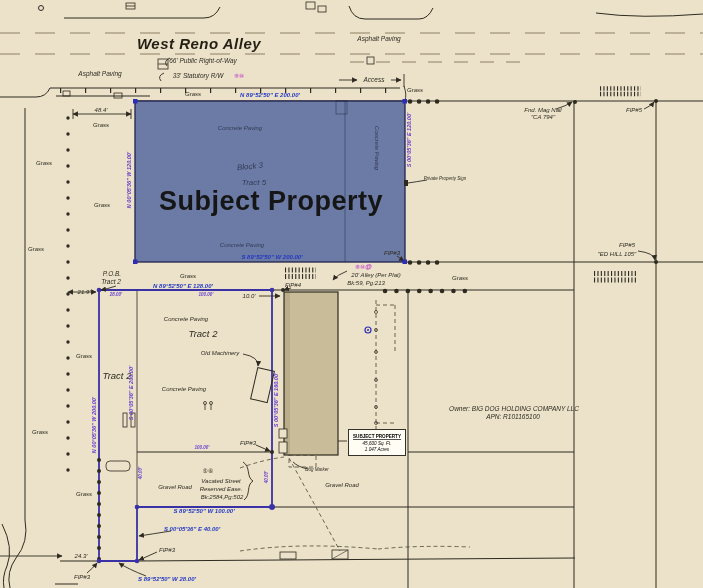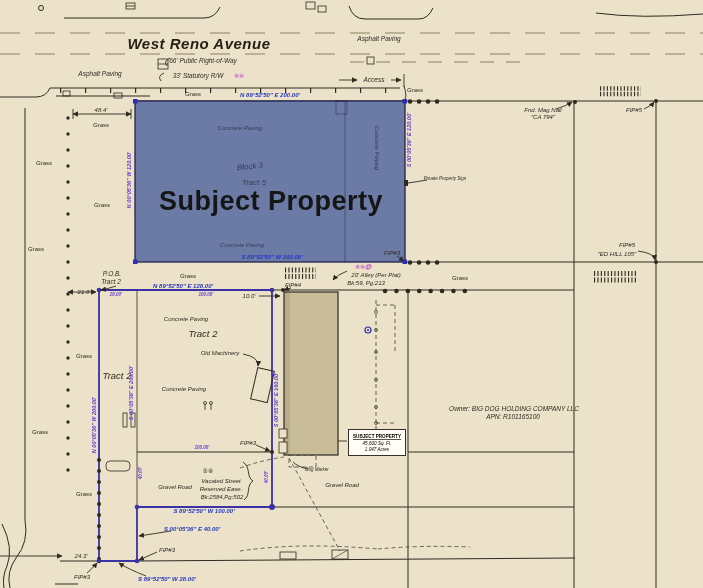--- a/index.html
+++ b/index.html
@@ -197,21 +197,21 @@
   </g>
 </svg>
 
 <div id="infobox">
   <div class="t">SUBJECT PROPERTY</div>
   <div class="v">45,600 Sq. Ft.</div>
   <div class="v">1.047 Acres</div>
 </div>
 
 <div id="labels">
-      <span class="lbl street" style="left: 199px; top: 43px;">West Reno Avenue</span>
+      <span class="lbl street" style="left: 199px; top: 43px;">West Reno Alley</span>
       <span class="lbl s65" style="left: 100px; top: 74px;">Asphalt Paving</span>
       <span class="lbl s65" style="left: 379px; top: 39px;">Asphalt Paving</span>
       <span class="lbl s65" style="left: 203px; top: 61px;">66' Public Right-of-Way</span>
       <span class="lbl s65" style="left: 198px; top: 76px;">33' Statutory R/W</span>
       <span class="lbl s6 magenta" style="left: 239px; top: 76px;">⑨⑩</span>
       <span class="lbl s65" style="left: 374px; top: 80px;">Access</span>
       <span class="lbl s6" style="left: 193px; top: 94px;">Grass</span>
       <span class="lbl s6" style="left: 415px; top: 90px;">Grass</span>
       <span class="lbl s6 blue" style="left: 270px; top: 95px;">N 89°52'50" E 200.00'</span>
       <span class="lbl s6" style="left: 543px; top: 110px;">Fnd. Mag Nail</span>

